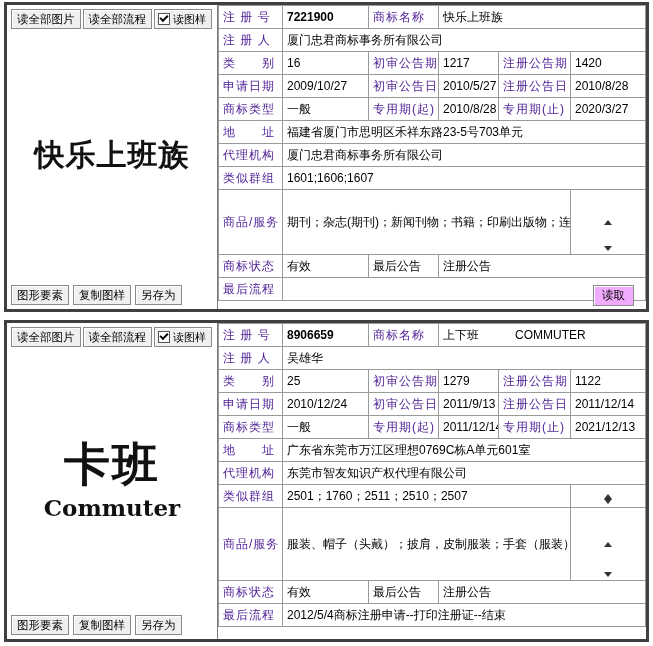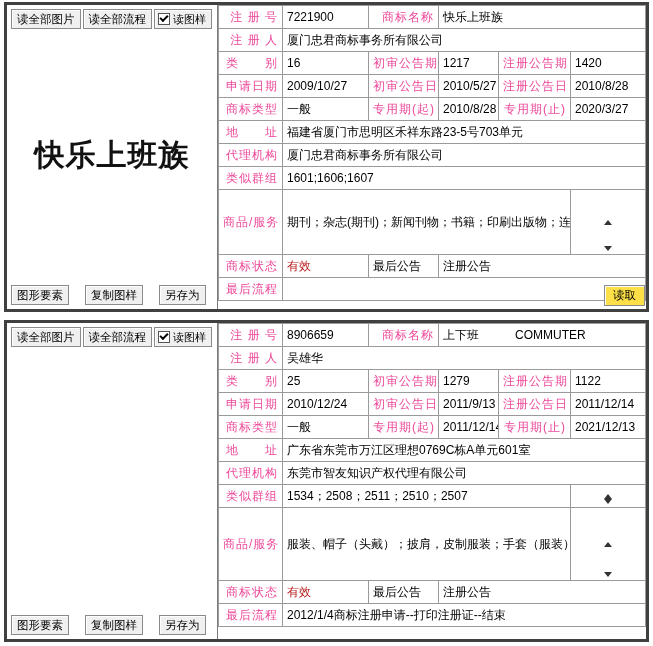--- a/index.html
+++ b/index.html
@@ -42,21 +42,21 @@
   .toolbar-top {
     position: absolute;
     top: 4px; left: 4px;
     display: flex;
     gap: 2px;
   }
   .toolbar-bottom {
     position: absolute;
     bottom: 4px; left: 4px;
     display: flex;
-    gap: 16px;
+    gap: 4px;
   }
   .btn {
     border: 1px solid #8a8a8a;
     background: #f0f0f0;
     padding: 2px 5px;
     font-size: 11.5px;
     line-height: 14px;
     color: #000;
     white-space: nowrap;
     box-shadow: inset 1px 1px 0 #ffffff;
@@ -142,27 +142,27 @@
     padding: 1px 4px;
     font-size: 12px;
     height: 20px;
     vertical-align: middle;
     background: #ffffff;
     overflow: hidden;
     white-space: nowrap;
   }
   td.lbl {
     background: #e9e9e9;
-    text-align: right;
+    text-align: left;
     letter-spacing: 1px;
-    color: #ec4899;
+    color: #4c1d95;
   }
   td.val { background: #ffffff; }
-  td.val.bold { font-weight: normal; }
-  td.val.red { color: #b91c1c; }
+  td.val.bold { font-weight: bold; }
+  td.val.red { color: #000000; }
   td.tall2 { height: 46px; vertical-align: middle; }
   .wrapcell {
     white-space: normal;
     line-height: 16px;
   }
   .scroll-col {
     width: 12px;
     background: #f0f0f0;
     border-left: 1px solid #9a9a9a;
     position: relative;
@@ -171,24 +171,24 @@
   .arrow-up, .arrow-dn {
     width: 0; height: 0;
     margin: 1px auto;
     border-left: 4px solid transparent;
     border-right: 4px solid transparent;
   }
   .arrow-up { border-bottom: 5px solid #333; }
   .arrow-dn { border-top: 5px solid #333; }
   .read-btn {
     position: absolute;
-    right: 1px;
+    right: 12px;
     bottom: 3px;
     border: 1px solid #8a8a8a;
-    background: #fde047;
+    background: #f0abfc;
     padding: 2px 8px;
     font-size: 11.5px;
     box-shadow: inset 1px 1px 0 #ffffff;
   }
 </style>
 </head>
 <body>
 
 <div class="panel" id="panel-1">
   <div class="panel-inner">
@@ -303,20 +303,24 @@
     <div class="left-col">
       <div class="toolbar-top">
         <div class="btn">读全部图片</div>
         <div class="btn">读全部流程</div>
         <div class="chk-wrap">
           <span class="chk-box checked"></span>
           <span>读图样</span>
         </div>
       </div>
 
+      <div class="logo-area">
+        <div class="logo-cn-2">卡班</div>
+        <div class="logo-en-2">Commuter</div>
+      </div>
 
       <div class="toolbar-bottom">
         <div class="btn">图形要素</div>
         <div class="btn">复制图样</div>
         <div class="btn">另存为</div>
       </div>
     </div>
 
     <div class="form">
       <table class="grid">
@@ -366,21 +370,21 @@
         <tr>
           <td class="lbl tall2">地　　址</td>
           <td class="val tall2" colspan="5">广东省东莞市万江区理想0769C栋A单元601室</td>
         </tr>
         <tr>
           <td class="lbl">代理机构</td>
           <td class="val" colspan="5">东莞市智友知识产权代理有限公司</td>
         </tr>
         <tr>
           <td class="lbl tall2">类似群组</td>
-          <td class="val tall2" colspan="4">1534；2508；2511；2510；2507</td>
+          <td class="val tall2" colspan="4">2501；1760；2511；2510；2507</td>
           <td class="scroll-col">
             <div class="arrow-up"></div>
             <div class="arrow-dn" style="position:absolute;bottom:2px;left:0;right:0;"></div>
           </td>
         </tr>
         <tr>
           <td class="lbl" style="height:70px">商品/服务</td>
           <td class="val wrapcell" style="height:70px" colspan="4">服装、帽子（头戴）；披肩，皮制服装；手套（服装）；围巾；系带靴子，鞋（脚上的穿着物）；鞋垫</td>
           <td class="scroll-col">
             <div class="arrow-up"></div>
@@ -388,20 +392,20 @@
           </td>
         </tr>
         <tr>
           <td class="lbl">商标状态</td>
           <td class="val red">有效</td>
           <td class="val">最后公告</td>
           <td class="val" colspan="3">注册公告</td>
         </tr>
         <tr>
           <td class="lbl">最后流程</td>
-          <td class="val" colspan="5">2012/1/4商标注册申请--打印注册证--结束</td>
+          <td class="val" colspan="5">2012/5/4商标注册申请--打印注册证--结束</td>
         </tr>
       </tbody>
         </table>
     </div>
 
   </div>
 </div>
 
 </body></html>

